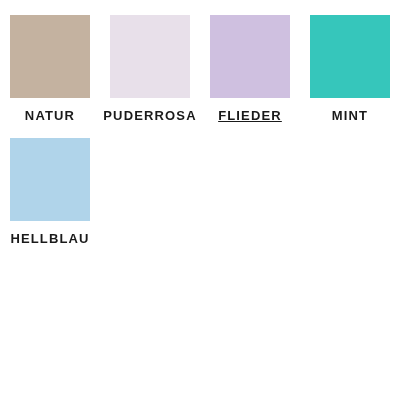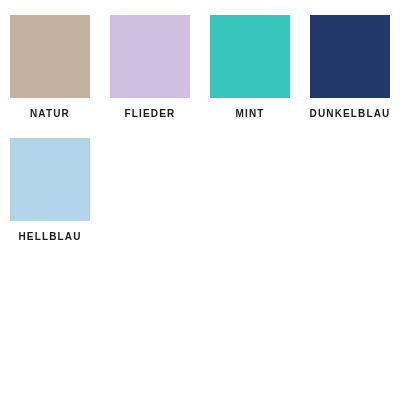--- a/index.html
+++ b/index.html
@@ -40,21 +40,21 @@
   }
   .swatch-chip {
     width: 80px;
     height: 83px;
     display: block;
     box-sizing: border-box;
   }
   .swatch-label {
     margin-top: 11px;
     font-family: "Liberation Sans", sans-serif;
-    font-size: 10px;
+    font-size: 13px;
     font-weight: bold;
     letter-spacing: 1.15px;
     color: #1a1a1a;
     text-transform: uppercase;
     text-align: center;
     line-height: 1;
     white-space: nowrap;
   }
 </style>
 </head>
@@ -62,35 +62,35 @@
 
 <div id="palette-sheet" style="background-color: rgb(255, 255, 255);">
   <div class="swatch-grid">
 
     <div class="swatch-cell">
       <span class="swatch-chip" style="background-color: rgb(196, 178, 160);"></span>
       <span class="swatch-label" style="color: rgb(26, 26, 26);">NATUR</span>
     </div>
 
 
+    <div class="swatch-cell">
+      <span class="swatch-chip" style="background-color: rgb(232, 224, 234);"></span>
+      <span class="swatch-label" style="color: rgb(26, 26, 26);">PUDERROSA</span>
+    </div>
 
     <div class="swatch-cell">
       <span class="swatch-chip" style="background-color: rgb(207, 192, 224);"></span>
-      <span class="swatch-label" style="color: rgb(26, 26, 26);">FLIEDER</span>
+      <span class="swatch-label" style="color: rgb(26, 26, 26); text-decoration: underline;">FLIEDER</span>
     </div>
 
     <div class="swatch-cell">
       <span class="swatch-chip" style="background-color: rgb(54, 198, 187);"></span>
       <span class="swatch-label" style="color: rgb(26, 26, 26);">MINT</span>
     </div>
 
-    <div class="swatch-cell">
-      <span class="swatch-chip" style="background-color: rgb(34, 56, 106);"></span>
-      <span class="swatch-label" style="color: rgb(26, 26, 26);">DUNKELBLAU</span>
-    </div>
 
     <div class="swatch-cell">
       <span class="swatch-chip" style="background-color: rgb(176, 212, 234);"></span>
       <span class="swatch-label" style="color: rgb(26, 26, 26);">HELLBLAU</span>
     </div>
 
 
   </div>
 </div>
 

